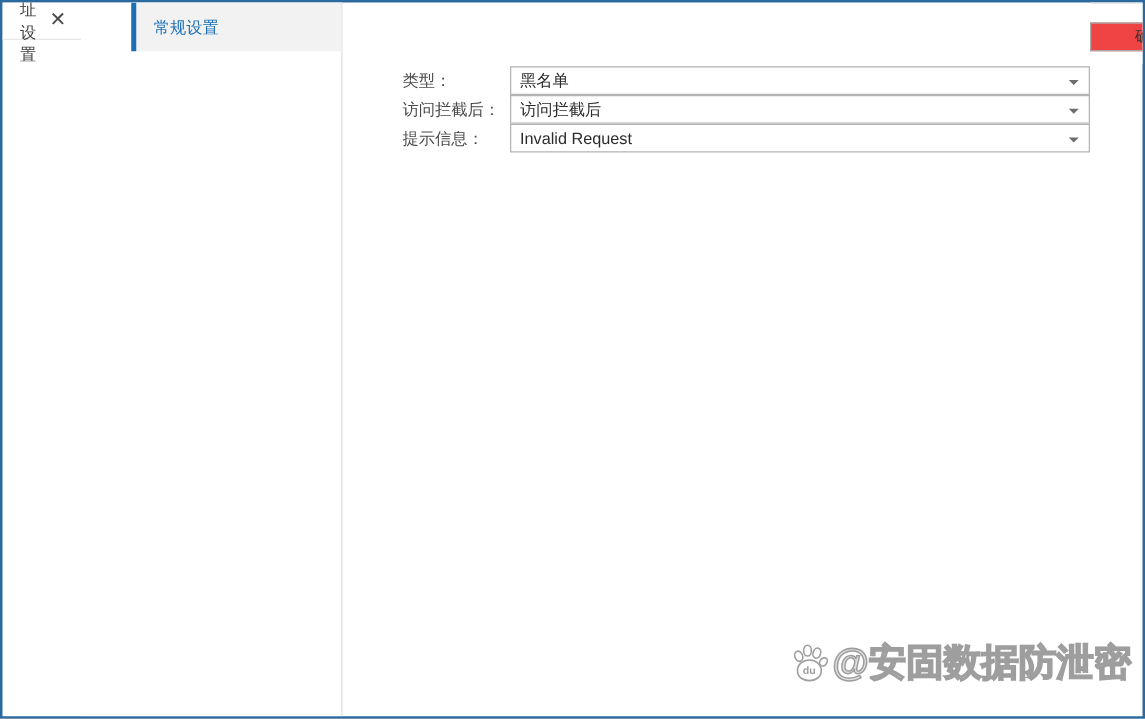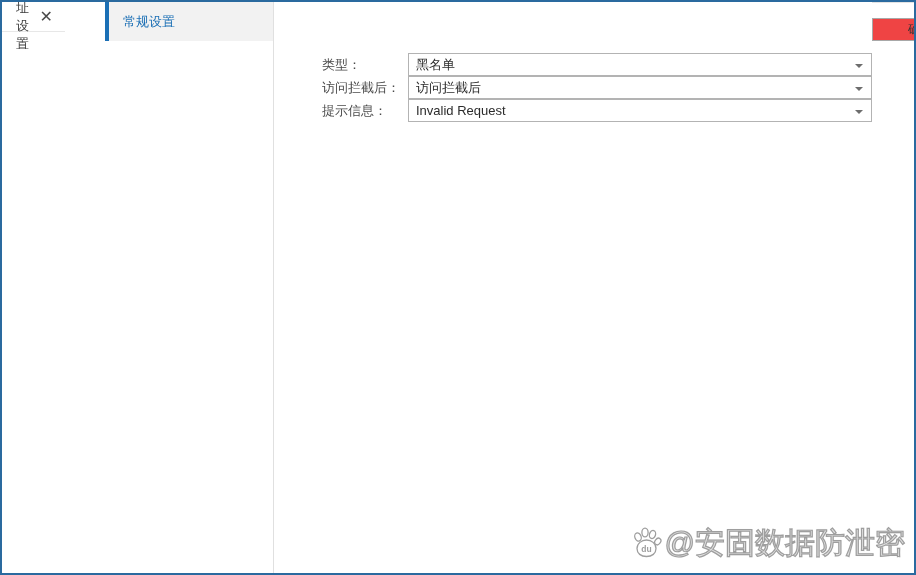--- a/index.html
+++ b/index.html
@@ -98,27 +98,27 @@
     background: #ef4444;
     border: 1px solid #a8a8a8;
     font-size: 12px; color: #333;
     font-family: Liberation Sans, sans-serif;
     cursor: pointer;
   }
 
   
   .watermark {
     position: absolute;
-    right: 9px; bottom: 13px;
+    right: 9px; bottom: 25px;
     display: flex; align-items: center; gap: 1px;
     pointer-events: none;
     z-index: 5;
   }
   .watermark-text {
-    font-size: 30px; font-weight: 400;
+    font-size: 30px; font-weight: 700;
     letter-spacing: 0px;
     color: rgba(255,255,255,0.45);
     -webkit-text-stroke: 1.2px #9e9e9e;
     text-shadow: 0 0 1px rgba(160,160,160,0.6);
     white-space: nowrap;
     line-height: 1;
   }
   .paw-icon { display: block; }
 </style>
 </head>

